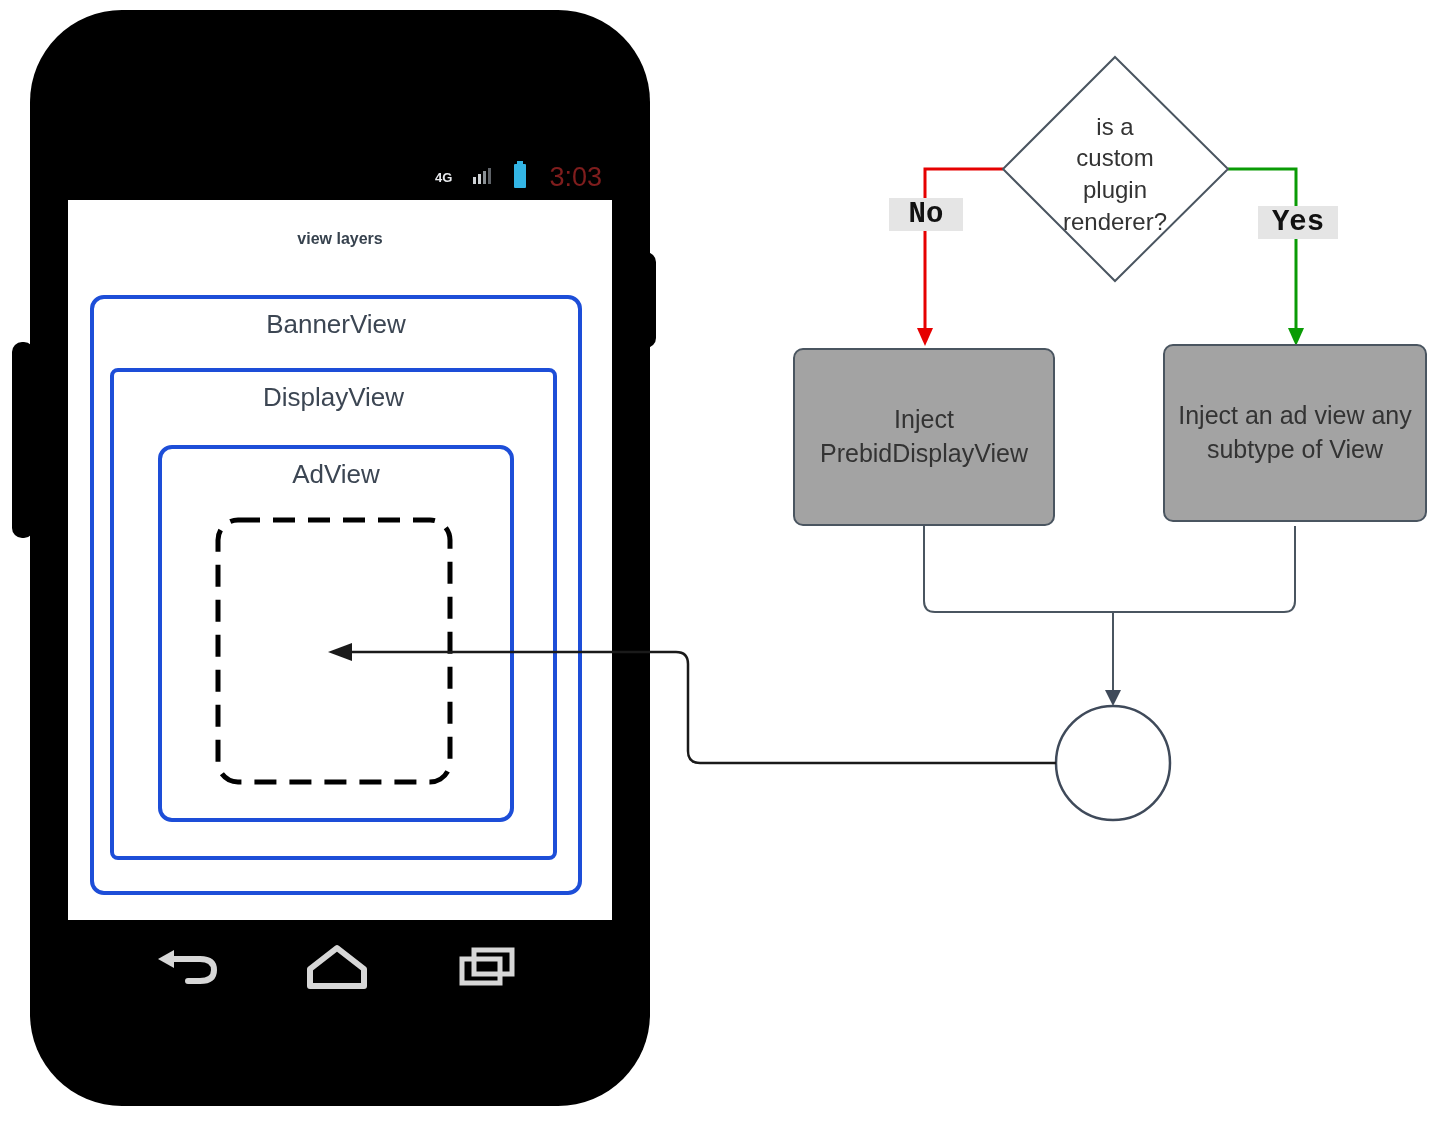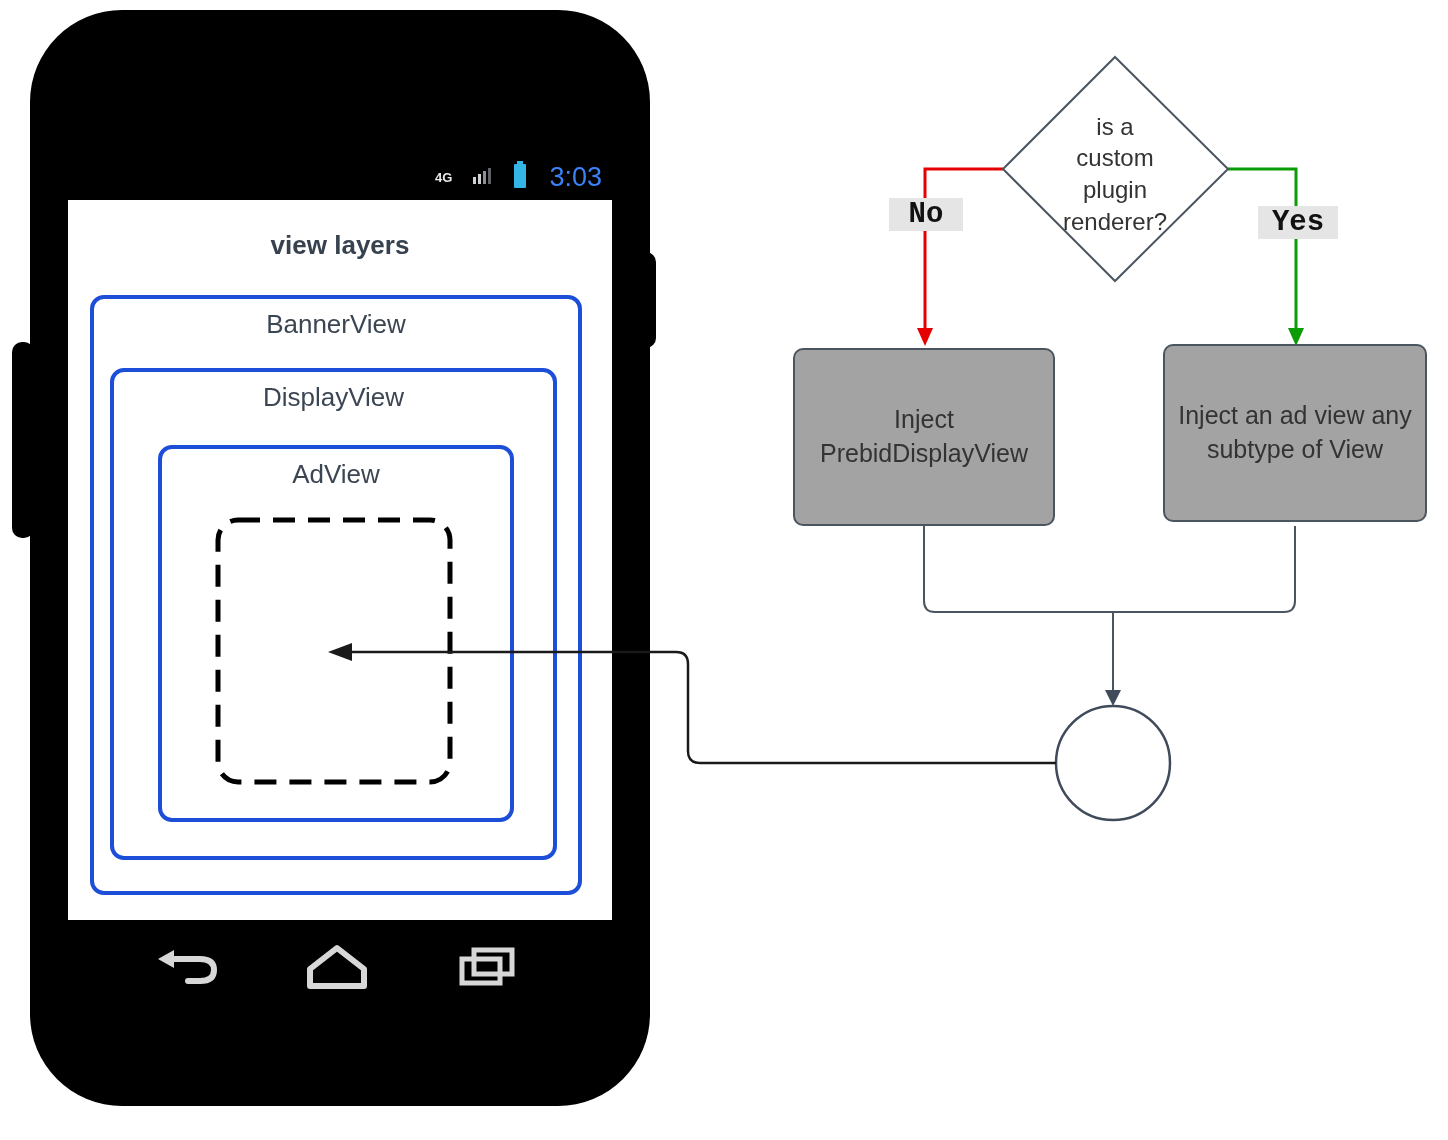--- a/index.html
+++ b/index.html
@@ -11,30 +11,30 @@
               background:#000;border-radius:92px;}
   .side-btn{position:absolute;background:#000;border-radius:10px;}
   .side-btn.left{left:12px;top:342px;width:22px;height:196px;}
   .side-btn.right{left:634px;top:252px;width:22px;height:96px;}
   .screen{position:absolute;left:68px;top:200px;width:544px;height:720px;background:#fff;}
 
   .status{position:absolute;left:68px;top:156px;width:544px;height:42px;
           display:flex;align-items:center;justify-content:flex-end;gap:21px;
           padding-right:10px;box-sizing:border-box;z-index:2;}
   .network{color:#e8eaed;font-size:13px;font-weight:bold;}
-  .time{color:#3b82f6;font-size:27px;}
+  .time{color:#7f1d1d;font-size:27px;}
 
   .screen-title{position:absolute;left:68px;top:230px;width:544px;text-align:center;
-                font-size:26px;font-weight:bold;color:#37424e;z-index:2;}
+                font-size:16px;font-weight:bold;color:#37424e;z-index:2;}
 
   .layer{position:absolute;border:4px solid #1d4ed8;border-radius:14px;box-sizing:border-box;
          background:transparent;z-index:1;}
   .layer-label{text-align:center;padding-top:10px;font-size:26px;color:#3c4653;}
   #layer-banner{left:90px;top:295px;width:492px;height:600px;}
-  #layer-display{left:110px;top:368px;width:447px;height:492px;}
+  #layer-display{left:110px;top:368px;width:447px;height:492px;border-radius:8px;}
   #layer-ad{left:158px;top:445px;width:356px;height:377px;}
   #ad-slot{position:absolute;left:215px;top:517px;width:238px;height:268px;z-index:1;}
 
   .nav-icon{position:absolute;z-index:2;}
   #nav-back{left:158px;top:948px;}
   #nav-home{left:306px;top:944px;}
   #nav-recents{left:458px;top:946px;}
 
   
   .overlay{position:absolute;left:0;top:0;z-index:5;pointer-events:none;}

